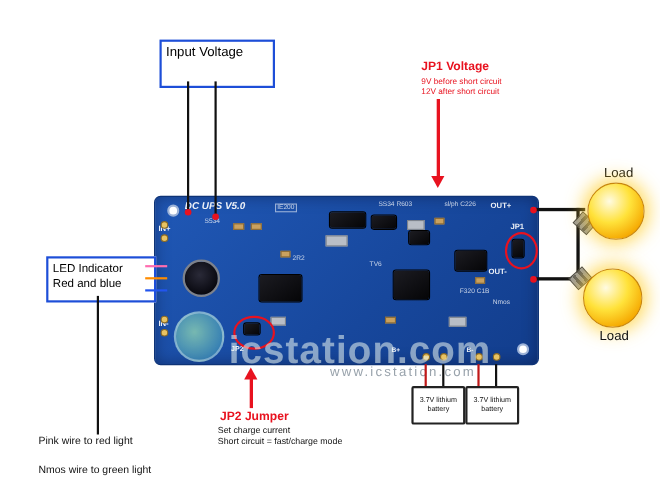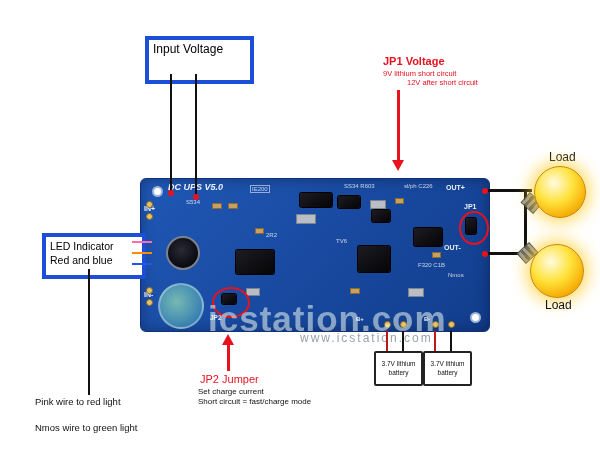--- a/index.html
+++ b/index.html
@@ -12,21 +12,21 @@
   .hole{width:11px;height:11px;border-radius:50%;background:#fff;border:2px solid #9db3d8;box-sizing:border-box;}
   .silk{color:rgba(255,255,255,.92);font-weight:bold;white-space:nowrap;}
   .silk-sm{color:rgba(255,255,255,.75);font-size:6px;white-space:nowrap;}
   .ic{background:linear-gradient(145deg,#1c1c22,#050507);border-radius:2px;box-shadow:0 0 0 1px #000;}
   .smd{background:#c9a15f;border:1px solid #8a6a35;box-sizing:border-box;}
   .smd-silver{background:#b9bec6;border:1px solid #7e848e;box-sizing:border-box;}
   .pad{width:7px;height:7px;border-radius:50%;background:#e8c363;border:1px solid #8a6a25;box-sizing:border-box;}
   .line{background:#111;}
   .red-dot{width:6px;height:6px;border-radius:50%;background:#e8121f;}
   .red-ellipse{border:2px solid #e8121f;border-radius:50%;background:transparent;}
-  .callout-box{background:#fff;border:4px solid #1d4ed8;color:#000;}
+  .callout-box{background:#fff;border:2px solid #1d4ed8;color:#000;}
   .red-text{color:#e8121f;}
   .arrow-line{background:#e8121f;}
   .tri-down{width:0;height:0;border-left:6px solid transparent;border-right:6px solid transparent;border-top:11px solid #e8121f;}
   .tri-up{width:0;height:0;border-left:6px solid transparent;border-right:6px solid transparent;border-bottom:11px solid #e8121f;}
   .bulb{border-radius:50%;background:radial-gradient(circle at 38% 32%,#fffbe2 0%,#ffe23a 42%,#f5a700 78%,#d98a00 100%);
         border:1px solid #c8860a;box-shadow:0 0 16px 4px rgba(255,205,40,.75);}
   .bulb-base{background:repeating-linear-gradient(90deg,#9a9a9a 0 3px,#5f5f5f 3px 6px);border:1px solid #444;}
   .battery{background:#fff;border:2px solid #222;border-radius:2px;font-size:6.5px;line-height:1.25;
            display:flex;align-items:center;justify-content:center;text-align:center;color:#111;}
   .note{color:#111;}
@@ -105,36 +105,36 @@
 
   <div class="abs callout-box" style="left:145px;top:36px;width:93px;height:36px;padding:2px 4px;font-size:12px;line-height:1.3;">
     <div>Input Voltage</div>
   </div>
   <div class="abs line" style="left:170px;top:74px;width:2px;height:118px;"></div>
   <div class="abs line" style="left:195px;top:74px;width:2px;height:122px;"></div>
   <div class="abs red-dot" style="left:168px;top:190px;"></div>
   <div class="abs red-dot" style="left:193px;top:194px;"></div>
 
   <div class="abs red-text" style="left:383px;top:55px;font-size:11px;font-weight:bold;">JP1 Voltage</div>
-  <div class="abs red-text" style="left:383px;top:69px;font-size:7.5px;">9V lithium short circuit</div>
-  <div class="abs red-text" style="left:383px;top:78px;font-size:7.5px;margin-left:24px;">12V after short circuit</div>
+  <div class="abs red-text" style="left:383px;top:69px;font-size:7.5px;">9V before short circuit</div>
+  <div class="abs red-text" style="left:383px;top:78px;font-size:7.5px;">12V after short circuit</div>
   <div class="abs arrow-line" style="left:397px;top:90px;width:3px;height:70px;"></div>
   <div class="abs tri-down" style="left:392px;top:160px;"></div>
 
   <div class="abs callout-box" style="left:42px;top:233px;width:88px;height:34px;padding:2px 4px;font-size:10.5px;line-height:1.35;">
     <div>LED Indicator</div>
     <div>Red and blue</div>
   </div>
   <div class="abs" style="left:132px;top:241px;width:20px;height:2px;background:#ff6db0;"></div>
   <div class="abs" style="left:132px;top:252px;width:20px;height:2px;background:#ff8c00;"></div>
   <div class="abs" style="left:132px;top:263px;width:20px;height:2px;background:#2255ee;"></div>
 
   <div class="abs tri-up" style="left:222px;top:334px;"></div>
   <div class="abs arrow-line" style="left:227px;top:344px;width:3px;height:27px;"></div>
-  <div class="abs red-text" style="left:200px;top:373px;font-size:11px;font-weight:normal;">JP2 Jumper</div>
+  <div class="abs red-text" style="left:200px;top:373px;font-size:11px;font-weight:bold;">JP2 Jumper</div>
   <div class="abs note" style="left:198px;top:387px;font-size:8px;">Set charge current</div>
   <div class="abs note" style="left:198px;top:397px;font-size:8px;">Short circuit = fast/charge mode</div>
 
   <div class="abs line" style="left:88px;top:269px;width:2px;height:126px;"></div>
   <div class="abs note" style="left:35px;top:396px;font-size:9.5px;">Pink wire to red light</div>
   <div class="abs note" style="left:35px;top:422px;font-size:9.5px;">Nmos wire to green light</div>
 
   <div class="abs line" style="left:486px;top:189px;width:46px;height:3px;"></div>
   <div class="abs line" style="left:524px;top:189px;width:3px;height:66px;"></div>
   <div class="abs line" style="left:486px;top:252px;width:40px;height:3px;"></div>

